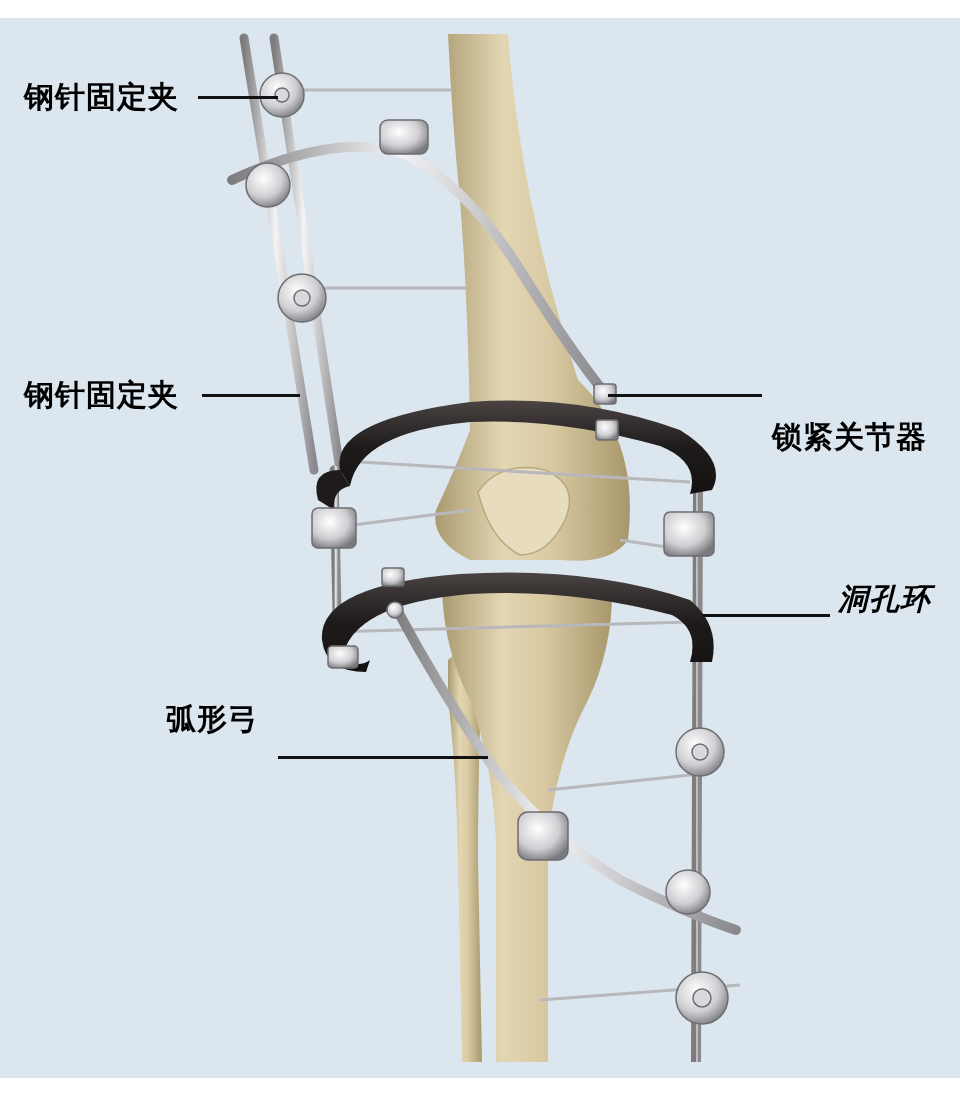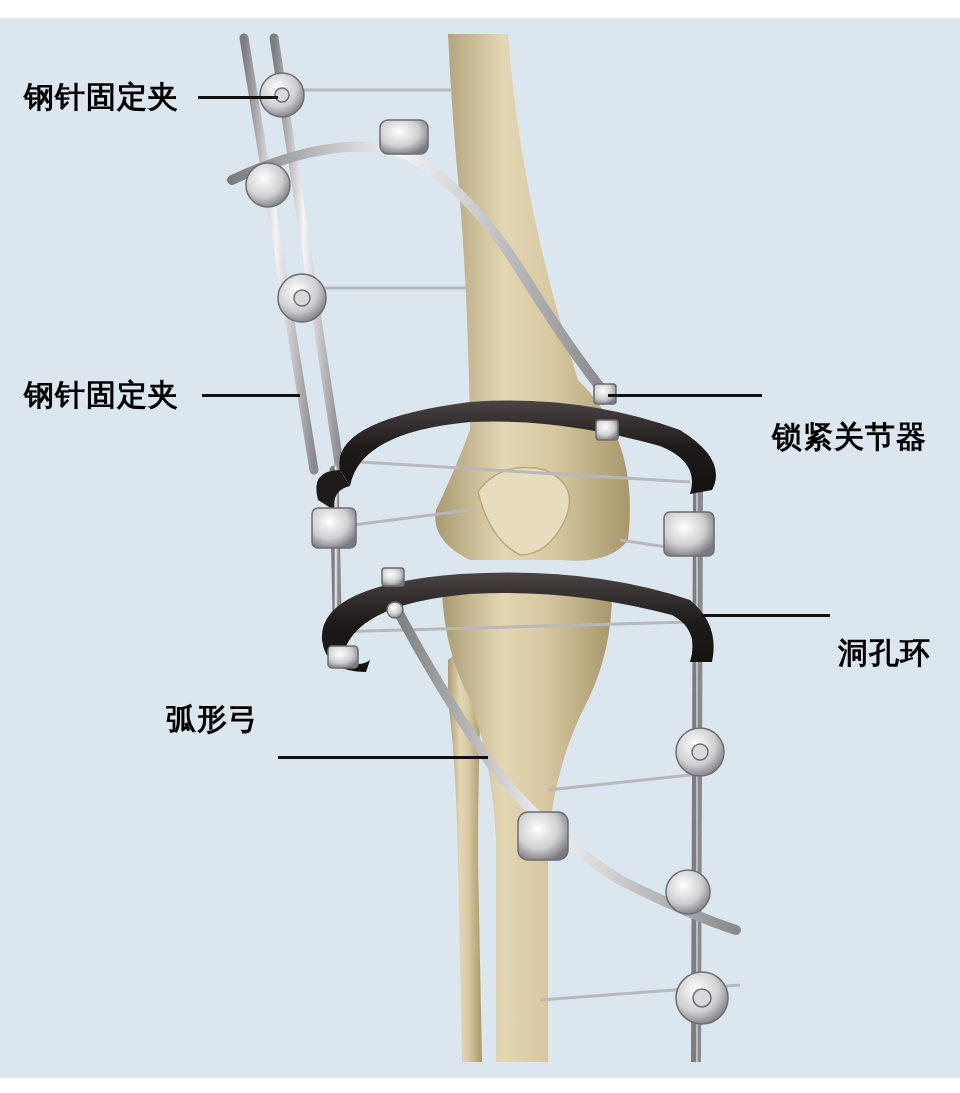--- a/index.html
+++ b/index.html
@@ -145,17 +145,17 @@
 
 <div class="label" style="left:24px; top:82px;">钢针固定夹</div>
 <div class="leader" style="left:198px; top:96px; width:80px;"></div>
 
 <div class="label" style="left:24px; top:380px;">钢针固定夹</div>
 <div class="leader" style="left:202px; top:394px; width:98px;"></div>
 
 <div class="label" style="left:772px; top:382px;margin-top:40px;">锁紧关节器</div>
 <div class="leader" style="left:608px; top:394px; width:154px;"></div>
 
-<div class="label" style="left:838px; top:638px;">洞孔环</div>
+<div class="label" style="left:838px; top:584px;font-style:italic;">洞孔环</div>
 <div class="leader" style="left:702px; top:614px; width:128px;"></div>
 
 <div class="label" style="left:166px; top:704px;">弧形弓</div>
 <div class="leader" style="left:278px; top:756px; width:210px;"></div>
 
 </body></html>

